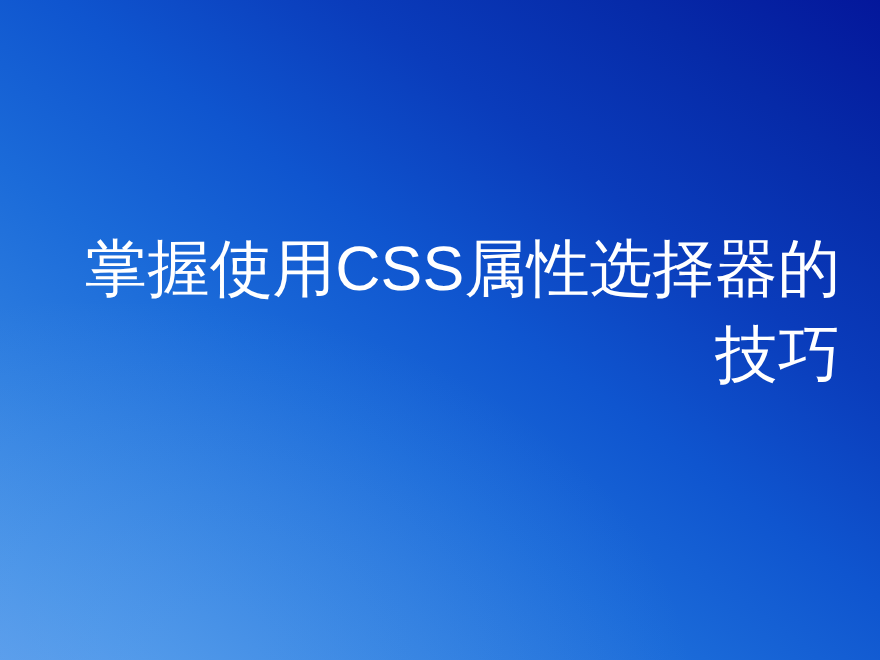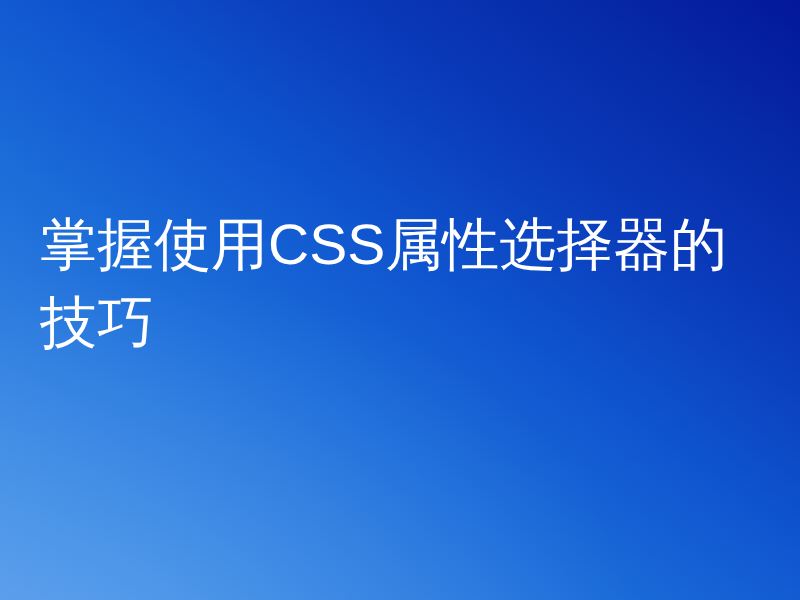--- a/index.html
+++ b/index.html
@@ -72,21 +72,21 @@
 
   .title-text {
     margin: 0;
     padding: 0;
     color: #ffffff;
     font-family: "Liberation Sans", "DejaVu Sans", sans-serif;
     font-size: 57px;
     font-weight: 400;
     line-height: 78px;
     letter-spacing: 0px;
-    text-align: left;
+    text-align: right;
     white-space: normal;
     word-break: break-all;
     text-rendering: geometricPrecision;
   }
 </style>
 </head>
 <body>
 
 <div class="banner">
   <div class="banner-inner">

